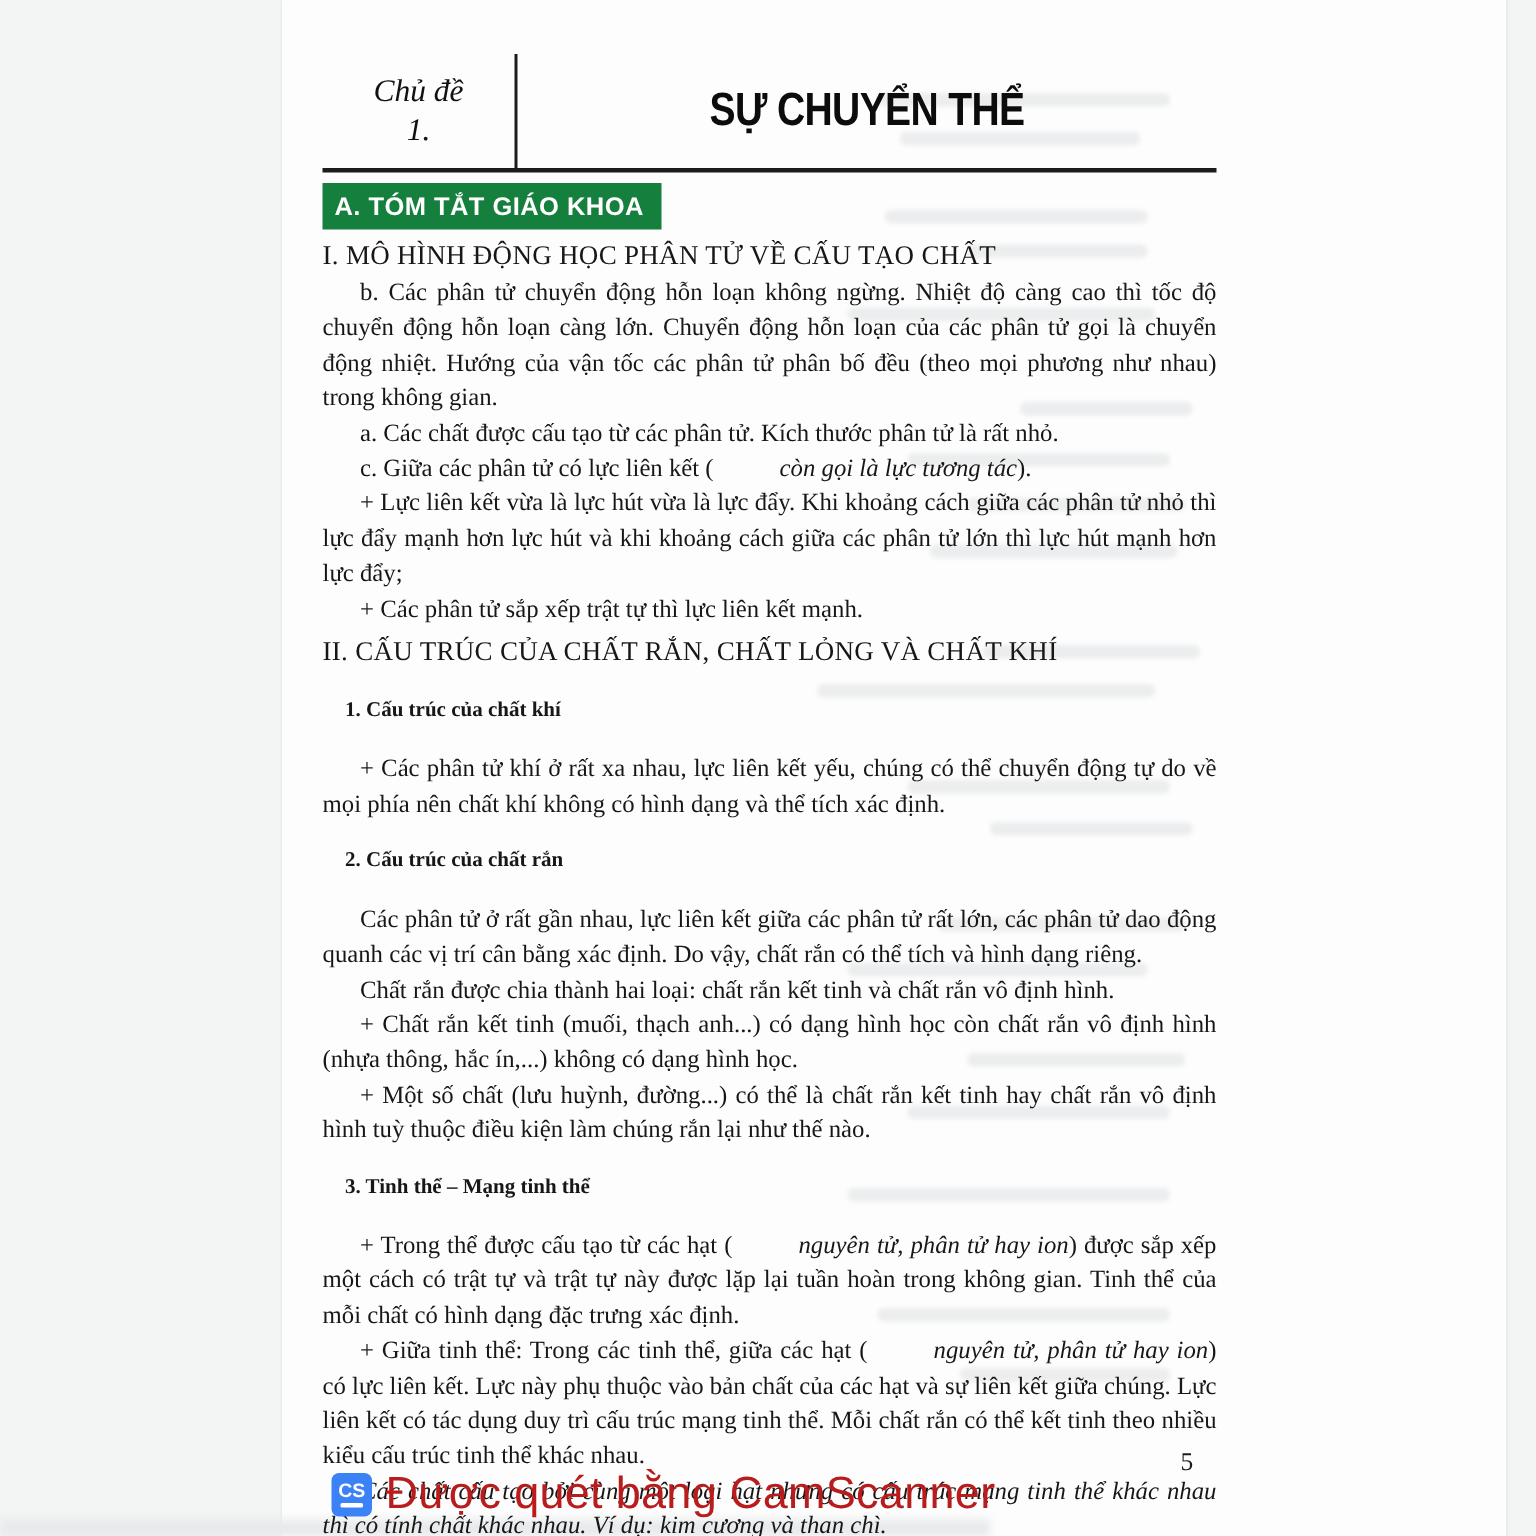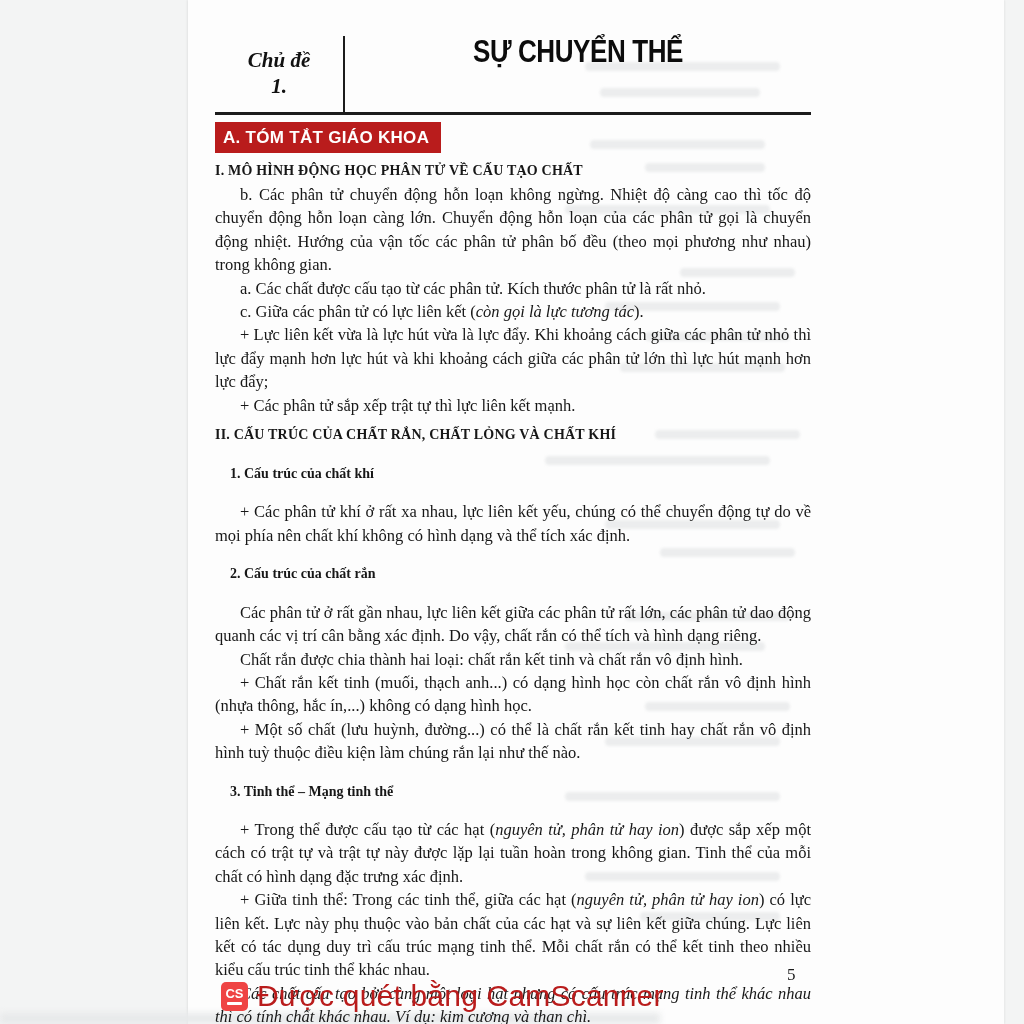--- a/index.html
+++ b/index.html
@@ -22,56 +22,56 @@
   .bl{
     position:absolute;height:9px;border-radius:4px;
     background:rgba(120,128,140,0.13);filter:blur(1.4px);z-index:0;
   }
   .content{
     position:absolute;left:215px;top:34px;width:596px;z-index:1;
   }
   .chapter-header{display:flex;align-items:stretch;height:78px;}
   .topic-cell{
     width:128px;display:flex;flex-direction:column;justify-content:center;
-    align-items:center;font-weight:bold;font-style:italic;
+    align-items:center;font-weight:normal;font-style:italic;
     font-size:21px;line-height:26px;color:#111;
   }
   .header-divider{width:2px;background:#1c1c1c;margin-top:2px;}
-  .title-cell{flex:1;display:flex;align-items:flex-start;justify-content:center;}
+  .title-cell{flex:1;display:flex;align-items:center;justify-content:center;}
   .doc-title{
     font-family:"Liberation Sans", sans-serif;font-weight:bold;
     font-size:31px;color:#0c0c0c;letter-spacing:-0.5px;
     transform:scaleX(0.84);white-space:nowrap;
   }
   .header-rule{height:3px;background:#1c1c1c;}
   .badge{
-    display:inline-block;background:#b91c1c;color:#ffffff;
+    display:inline-block;background:#15803d;color:#ffffff;
     font-family:"Liberation Sans", sans-serif;font-weight:bold;
     font-size:17px;line-height:17px;padding:7px 12px 7px 8px;
     margin-top:7px;letter-spacing:0.3px;
   }
   .sec-heading{
-    font-size:14px;font-weight:bold;line-height:25px;margin:5px 0 0 0;
+    font-size:18px;font-weight:normal;line-height:25px;margin:5px 0 0 0;
     letter-spacing:0.2px;
   }
   .sub-heading{
     font-size:14px;font-weight:bold;line-height:23.4px;margin:15px;
   }
   p.body{
     margin:0;text-align:justify;text-indent:25px;
     font-size:16.5px;line-height:23.4px;
   }
   p.body.italic{font-style:italic;}
-  .seg-i{font-style:italic;}
+  .seg-i{font-style:italic;margin-left:44px;}
   .scanner{
     position:absolute;left:221px;top:979px;display:flex;align-items:center;
     gap:9px;z-index:2;
   }
   .cs-badge{
-    width:27px;height:29px;background:#ef4444;border-radius:5px;
+    width:27px;height:29px;background:#3b82f6;border-radius:5px;
     display:flex;flex-direction:column;align-items:center;justify-content:center;
     font-family:"Liberation Sans", sans-serif;font-weight:bold;
     font-size:13px;color:#ffffff;line-height:13px;
   }
   .cs-underline{width:15px;height:2.5px;background:#ffffff;margin-top:2px;border-radius:1px;}
   .scanner-text{
     color:#b91c1c;font-family:"Liberation Sans", sans-serif;
     font-size:30px;letter-spacing:0.2px;
   }
   .page-number{

